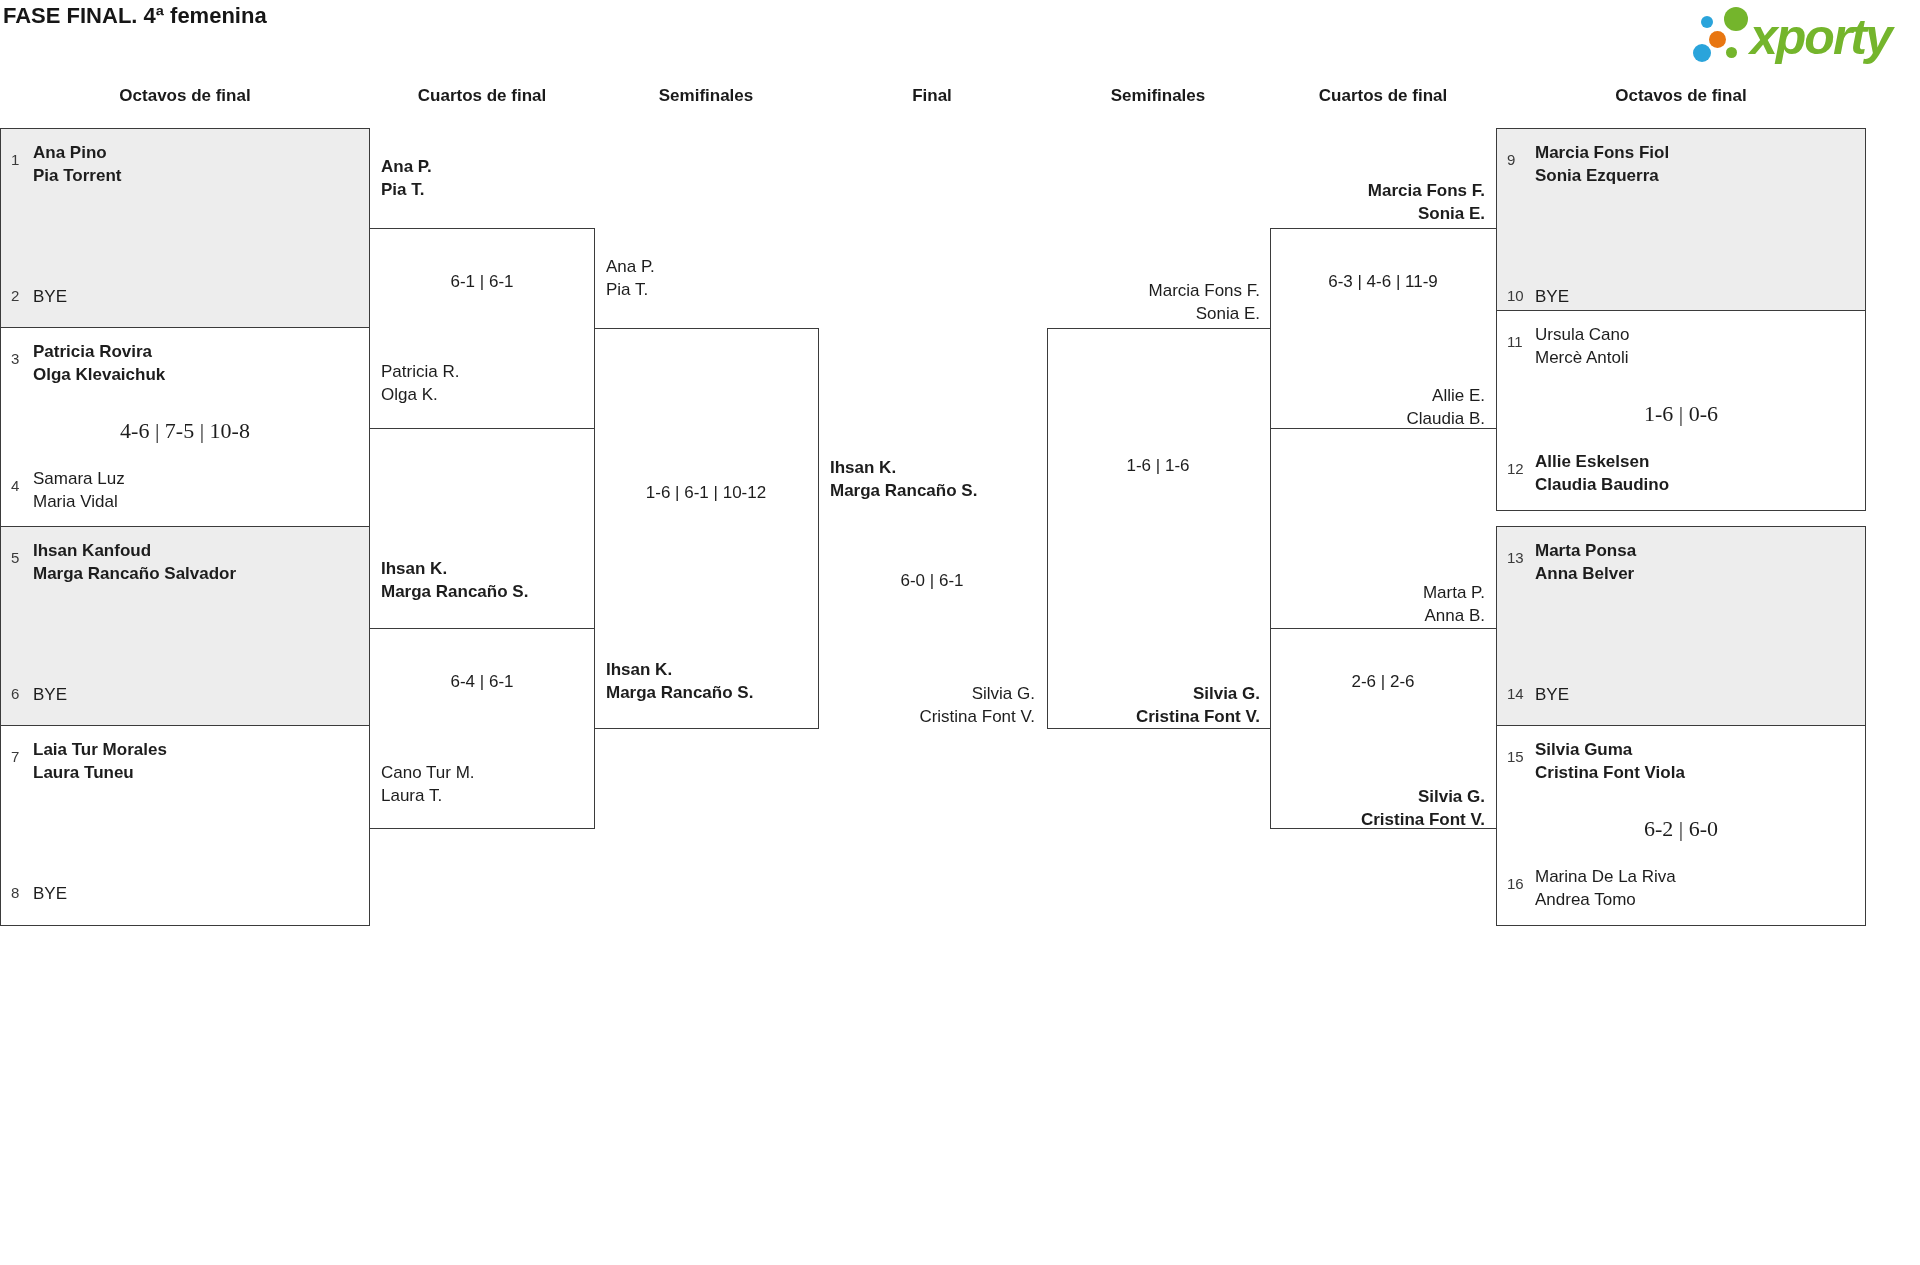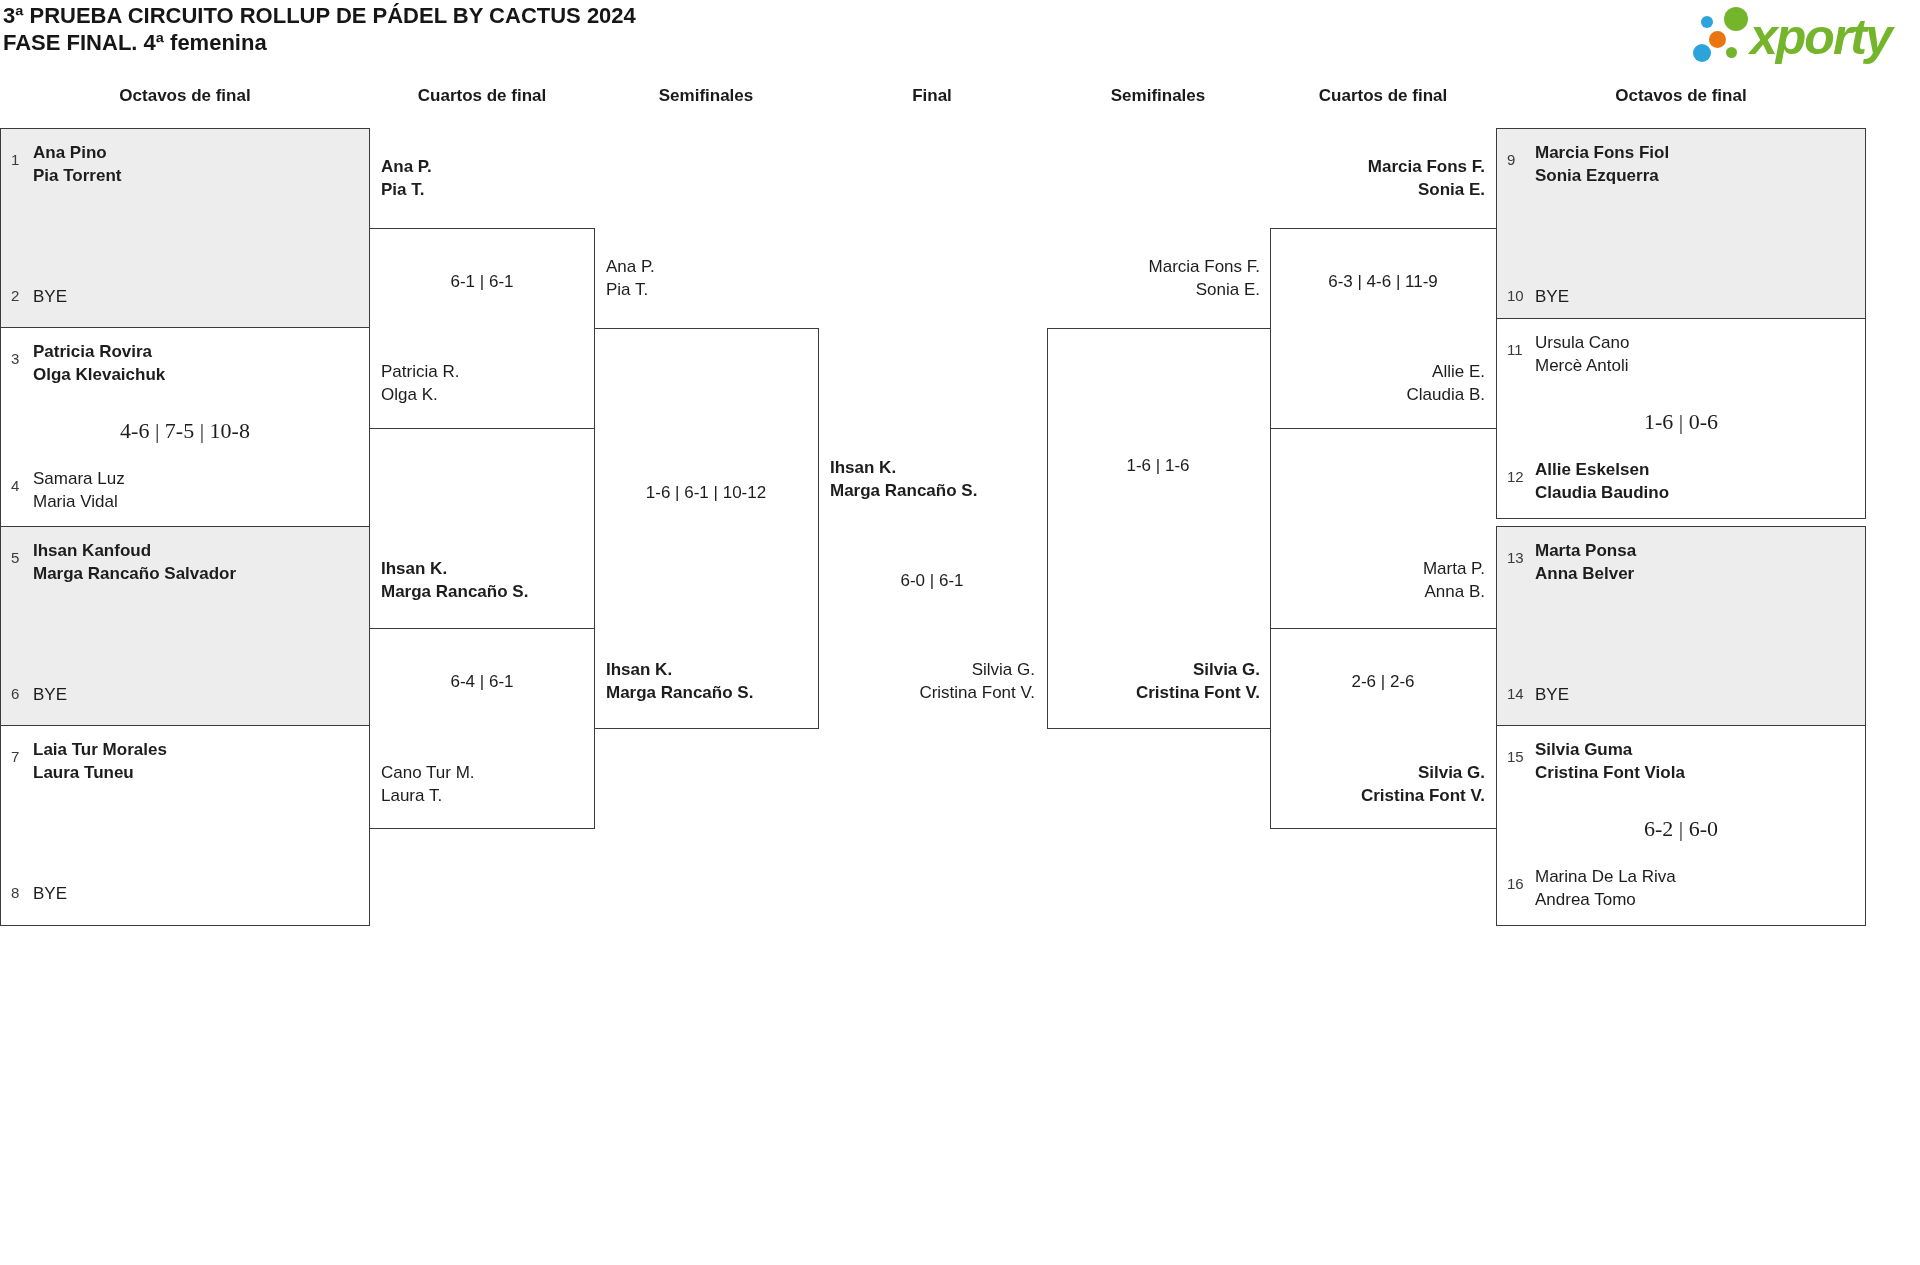--- a/index.html
+++ b/index.html
@@ -30,31 +30,30 @@
   .team.bottom.bye{padding-bottom:20px;}
   .seed{flex:none;width:22px;font-size:15px;color:var(--seed);padding-top:10px;}
   .obox.r .seed{width:28px;}
   .team.bye .seed{padding-top:2px;}
   .names{font-size:17px;line-height:23px;white-space:nowrap;}
   .bold{font-weight:700;}
   
   .mscore{position:absolute;left:50%;top:50%;transform:translate(-50%,-50%);margin-top:3px;font-size:22px;white-space:nowrap;font-family:Liberation Serif, serif;}
   
   .lbl{position:absolute;font-size:17px;line-height:23px;white-space:nowrap;}
-  .lbl.rt{text-align:right;}
+  .lbl.rt{text-align:right;margin-top:24px;}
   
   .rscore{position:absolute;transform:translateX(-50%);font-size:17px;white-space:nowrap;}
 </style>
 </head>
 <body>
 
 <div id="canvas">
 
   <div class="title">
-    <div>3ª PRUEBA CIRCUITO ROLLUP DE PÁDEL BY CACTUS 2024</div>
     <div>FASE FINAL. 4ª femenina</div>
   </div>
 
   <div class="logo">
     <span class="dot" style="left:19px;top:10px;width:12px;height:12px;background:var(--blue);"></span>
     <span class="dot" style="left:42px;top:1px;width:24px;height:24px;background:var(--green);"></span>
     <span class="dot" style="left:27px;top:25px;width:17px;height:17px;background:var(--orange);"></span>
     <span class="dot" style="left:11px;top:38px;width:18px;height:18px;background:var(--blue);"></span>
     <span class="dot" style="left:44px;top:41px;width:11px;height:11px;background:var(--green);"></span>
     <span class="wordmark">xporty</span>
@@ -139,21 +138,21 @@
         <div>Sonia Ezquerra</div>
       </div>
     </div>
     <span class="mscore"></span>
     <div class="team bottom bye">
       <span class="seed">10</span>
       <div class="names">BYE</div>
     </div>
   </div>
 
-  <div class="obox r" style="left:1496px;top:318px">
+  <div class="obox r" style="left:1496px;top:310px">
     <div class="team">
       <span class="seed">11</span>
       <div class="names">
         <div>Ursula Cano</div>
         <div>Mercè Antoli</div>
       </div>
     </div>
     <span class="mscore">1-6 | 0-6</span>
     <div class="team bottom">
       <span class="seed">12</span>

